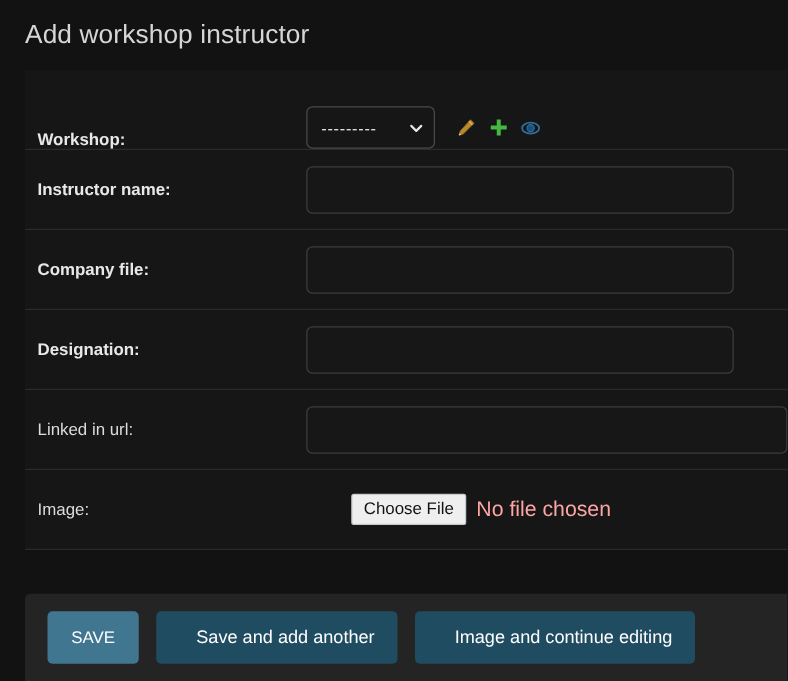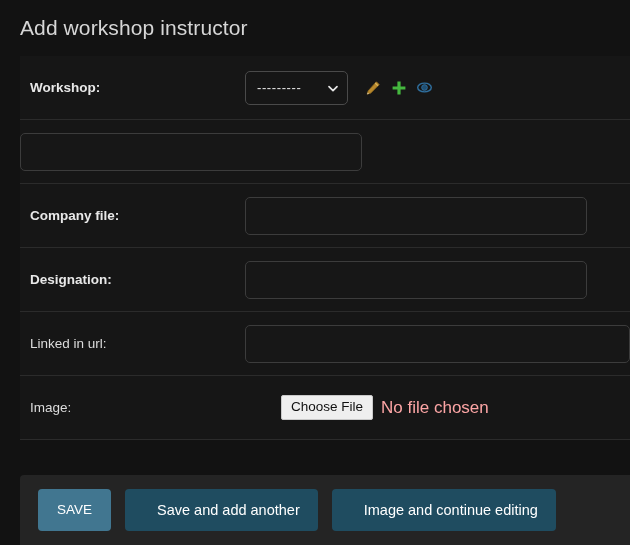--- a/index.html
+++ b/index.html
@@ -49,21 +49,21 @@
 
   .form-row {
     position: relative;
     display: flex;
     align-items: center;
     padding: 0;
     height: 64px;
     border-bottom: 1px solid #2b2b2b;
     background: #161616;
   }
-  .form-row:first-child { border-top: none; }
+  .form-row:first-child { border-top: none; align-items: flex-end; }
 
   .row-label {
     width: 225px;
     padding-left: 10px;
     font-size: 13.5px;
     color: #e8e8e8;
     white-space: nowrap;
   }
   .row-label.required {
     font-weight: bold;
@@ -239,20 +239,21 @@
               <svg viewBox="0 0 18 18" width="17" height="17">
                 <ellipse cx="9" cy="9" rx="7.2" ry="4.6" fill="none" stroke="#2f6f9e" stroke-width="1.5"></ellipse>
                 <circle cx="9" cy="9" r="3.0" fill="#1f4f73" stroke="#2f6f9e" stroke-width="1"></circle>
               </svg>
             </span>
           </div>
         </div>
       </div>
 
       <div class="form-row">
+        <div class="row-label required">Instructor name:</div>
         <div class="row-field">
           <input class="text-input w-std" type="text" value="" style="">
         </div>
       </div>
 
       <div class="form-row">
         <div class="row-label required">Company file:</div>
         <div class="row-field">
           <input class="text-input w-std" type="text" value="" style="">
         </div>

